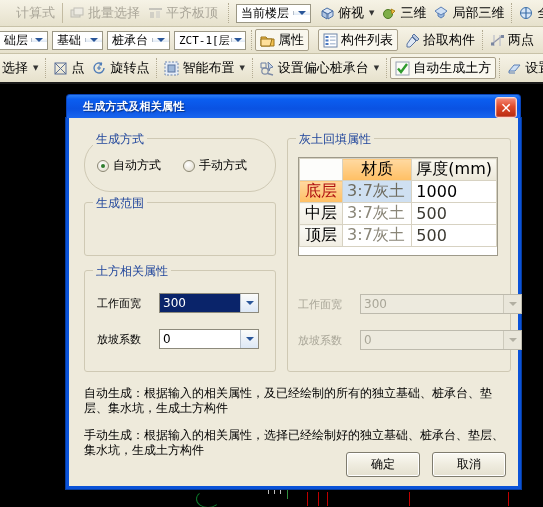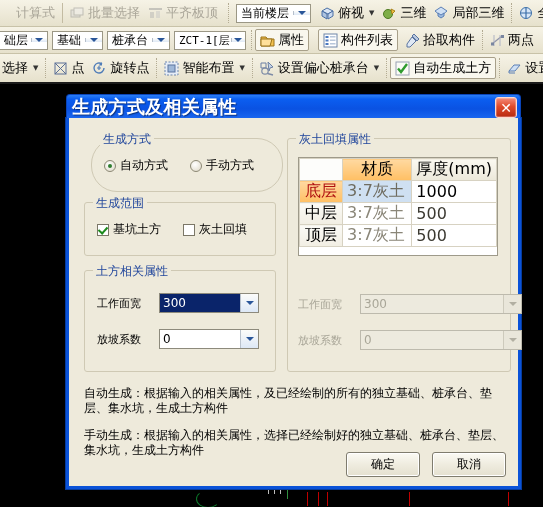--- a/index.html
+++ b/index.html
@@ -47,21 +47,21 @@
 
   
   .dialog{position:absolute;left:66px;top:118px;width:455px;height:371px;
     border:3px solid #0a52d8;border-top:none;box-sizing:border-box;
     background:#eeeadb;
     box-shadow:0 0 0 1px #063c9e;}
   .titlebar{position:absolute;left:-3px;top:-24px;width:455px;height:24px;
     background:linear-gradient(to bottom,#2b7ef5 0%,#0b5ef0 18%,#0a52e2 60%,#1a66ef 100%);
     border:1px solid #0a44b8;border-bottom:none;box-sizing:border-box;
     display:flex;align-items:center;border-radius:4px 4px 0 0;}
-  .titletext{color:#fff;font-weight:bold;font-size:18px;padding-left:5px;
+  .titletext{color:#fff;font-weight:bold;font-size:11px;padding-left:16px;
     text-shadow:1px 1px 1px rgba(0,0,0,.45);letter-spacing:.3px;}
   .closebtn{position:absolute;right:3px;top:2px;width:20px;height:19px;
     background:linear-gradient(to bottom,#f48b7a 0%,#e04a2a 45%,#b82a10 100%);
     border:1px solid #ffd9d0;border-radius:3px;
     display:flex;align-items:center;justify-content:center;
     color:#fff;font-size:14px;font-weight:bold;line-height:1;
     box-shadow:inset 0 0 0 1px rgba(255,255,255,.25);}
 
   .dlgbody{position:absolute;left:0;top:0;right:0;bottom:0;
     background:#eeeadb;padding:0;}
@@ -378,46 +378,36 @@
 
   <div class="dialog">
 
     <div class="titlebar">
       <span class="titletext">生成方式及相关属性</span>
       <span class="closebtn">✕</span>
     </div>
 
     <div class="dlgbody">
 
-      <div class="grp" style="left:22px;top:20px;width:190px;height:52px;border-radius:26px;">
+      <div class="grp" style="left:15px;top:20px;width:190px;height:52px;border-radius:26px;">
         <span class="lg">生成方式</span>
         <div style="position:absolute;left:12px;top:18px;display:flex;gap:22px;">
           <span class="radio">
             <i class="rdot on"></i>
             <span>自动方式</span>
           </span>
           <span class="radio">
             <i class="rdot"></i>
             <span>手动方式</span>
           </span>
         </div>
       </div>
 
       <div class="grp" style="left:15px;top:84px;width:190px;height:52px;">
         <span class="lg">生成范围</span>
-        <div style="position:absolute;left:12px;top:18px;display:flex;gap:22px;">
-          <span class="radio">
-            <i class="cbox on"></i>
-            <span>基坑土方</span>
-          </span>
-          <span class="radio">
-            <i class="cbox"></i>
-            <span>灰土回填</span>
-          </span>
-        </div>
       </div>
 
       <div class="grp" style="left:15px;top:152px;width:190px;height:100px;">
         <span class="lg">土方相关属性</span>
         <div style="position:absolute;left:12px;top:22px;display:flex;align-items:center;">
           <span class="flabel" style="width:62px;">工作面宽</span>
           <span class="dcombo">
             <span class="val sel">300</span>
             <span class="btn">
                 <i class="arrowdn"></i>

